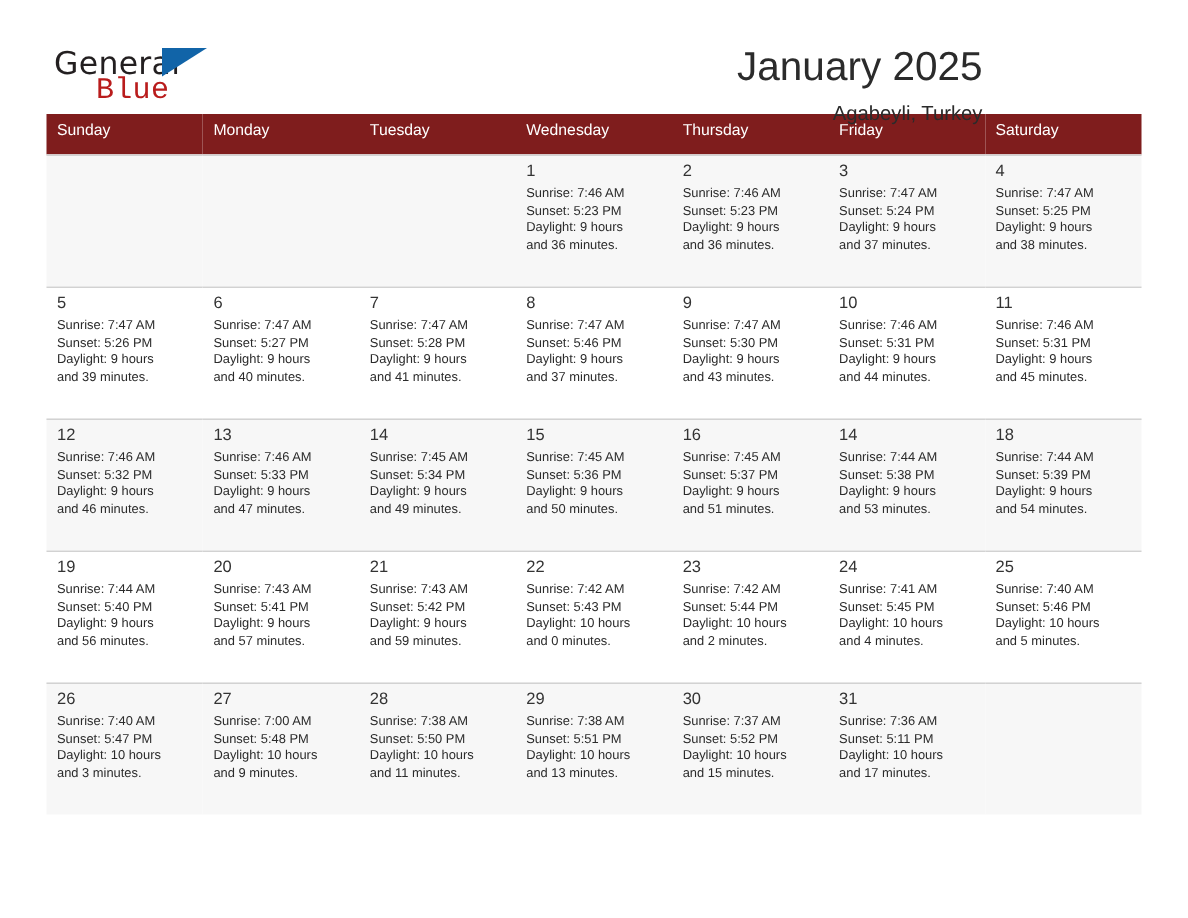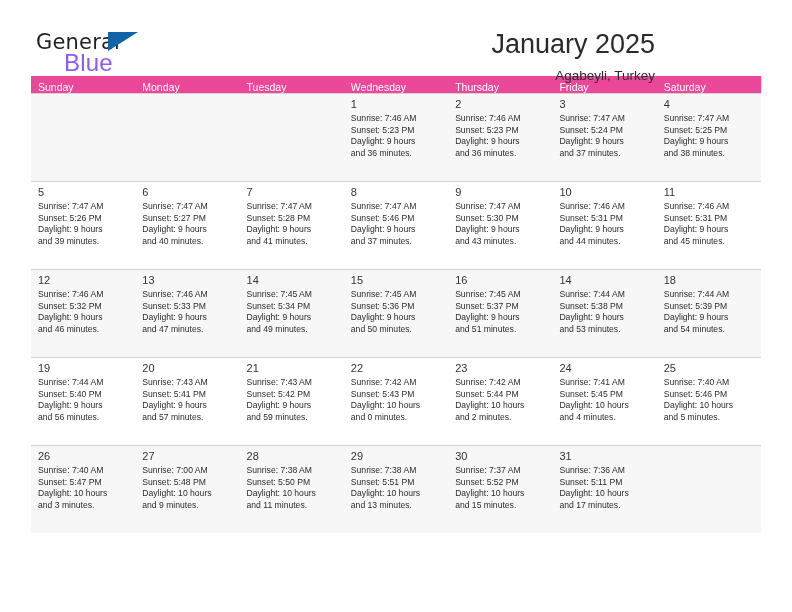--- a/index.html
+++ b/index.html
@@ -44,24 +44,24 @@
     font-size: 21px;
     letter-spacing: 0.2px;
     color: #231f20;
     font-family: "DejaVu Sans", sans-serif;
     font-weight: 400;
   }
   .brand-blue {
     position: absolute;
     left: 28px;
     top: 21px;
-    font-size: 24px;
+    font-size: 20px;
     letter-spacing: 0.2px;
-    color: #8b5cf6;
-    font-family: Liberation Sans, sans-serif;
+    color: #b91c1c;
+    font-family: Liberation Mono, monospace;
     font-weight: 400;
   }
   .brand-triangle {
     position: absolute;
     left: 72px;
     top: 4px;
     width: 0;
     height: 0;
     border-left: 30px solid #1164a8;
     border-bottom: 19px solid transparent;
@@ -87,26 +87,26 @@
   }
 
   
   .calendar {
     width: 730px;
     border-collapse: collapse;
     table-layout: fixed;
     margin-top: 2px;
   }
   .calendar th {
-    background: #ec4899;
+    background: #7f1d1d;
     color: #ffffff;
     font-size: 10.5px;
     font-weight: 400;
     text-align: left;
-    padding: 5px 0 0 7px;
+    padding: 5px 0 10px 7px;
     height: 12px;
     border: none;
   }
   .calendar td {
     vertical-align: top;
     width: 104.28px;
     height: 78px;
     padding: 0;
     border: none;
     background: #ffffff;

